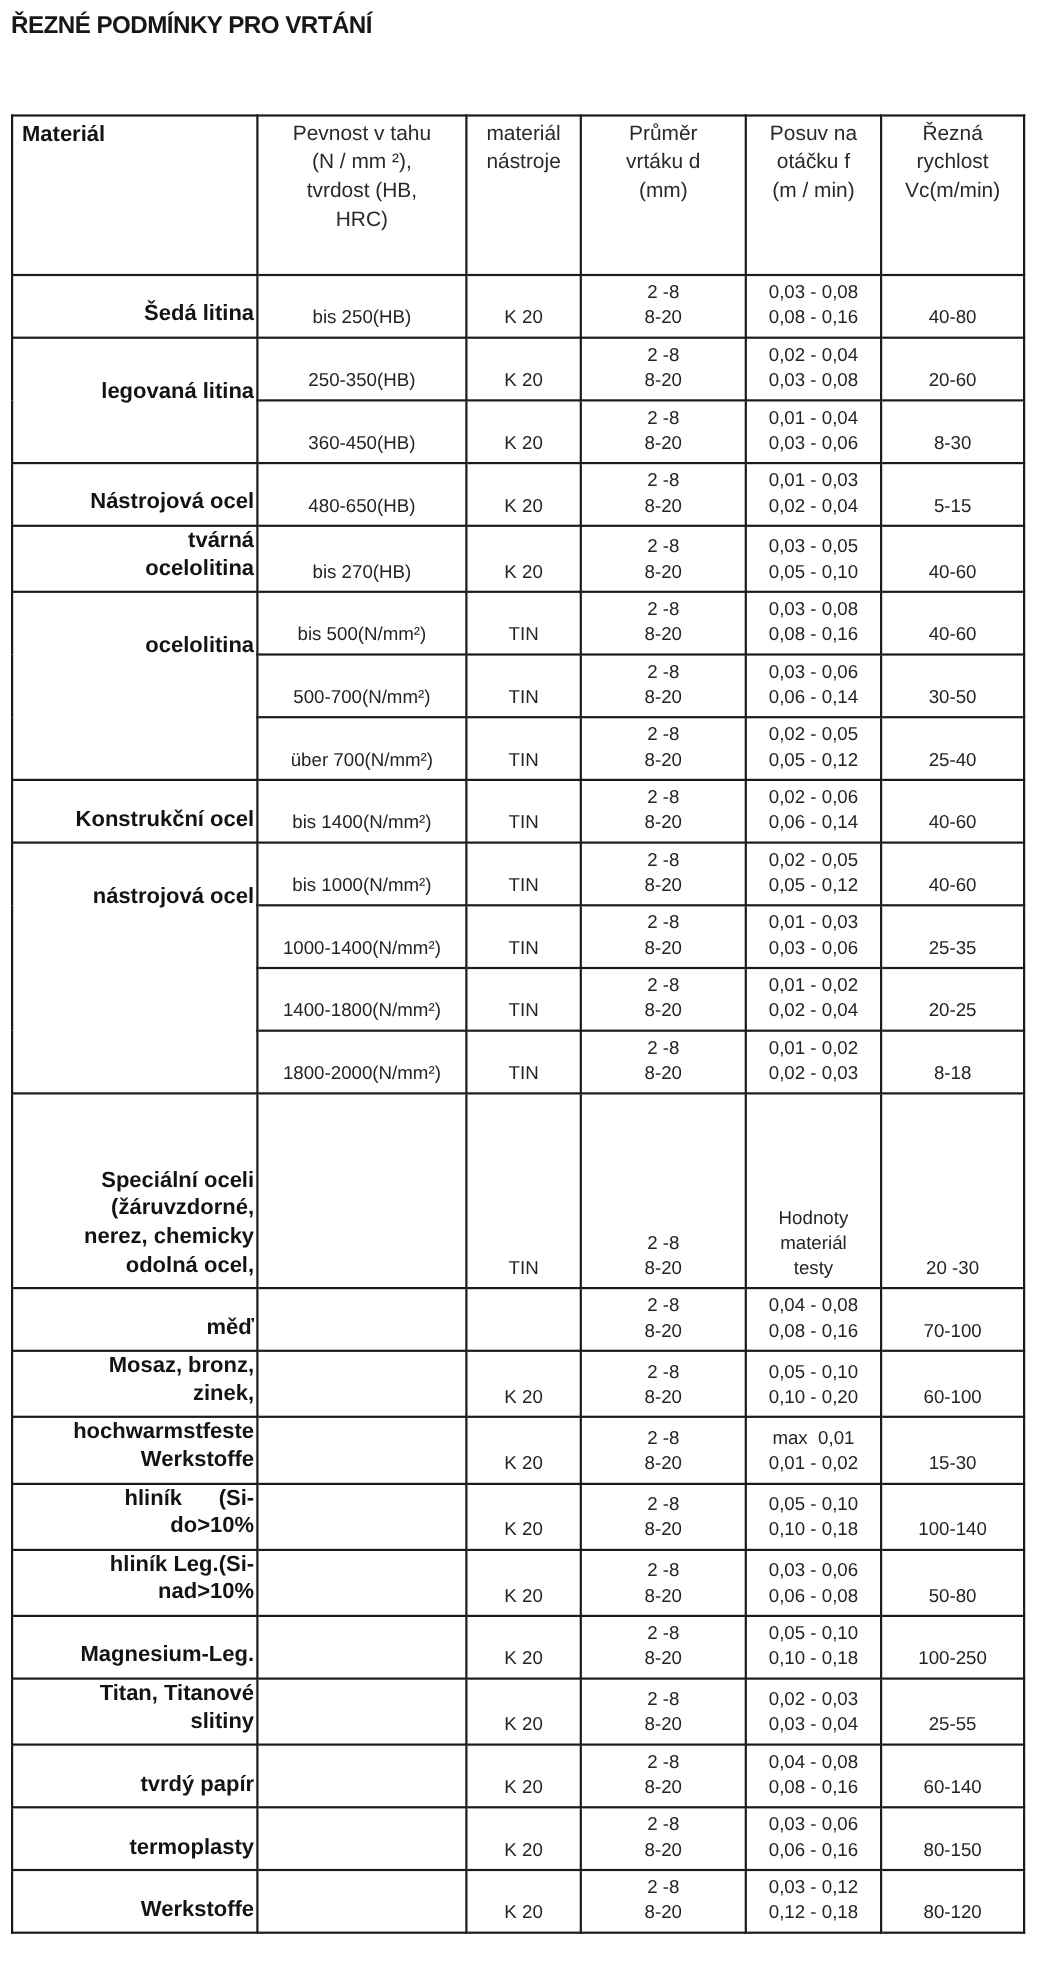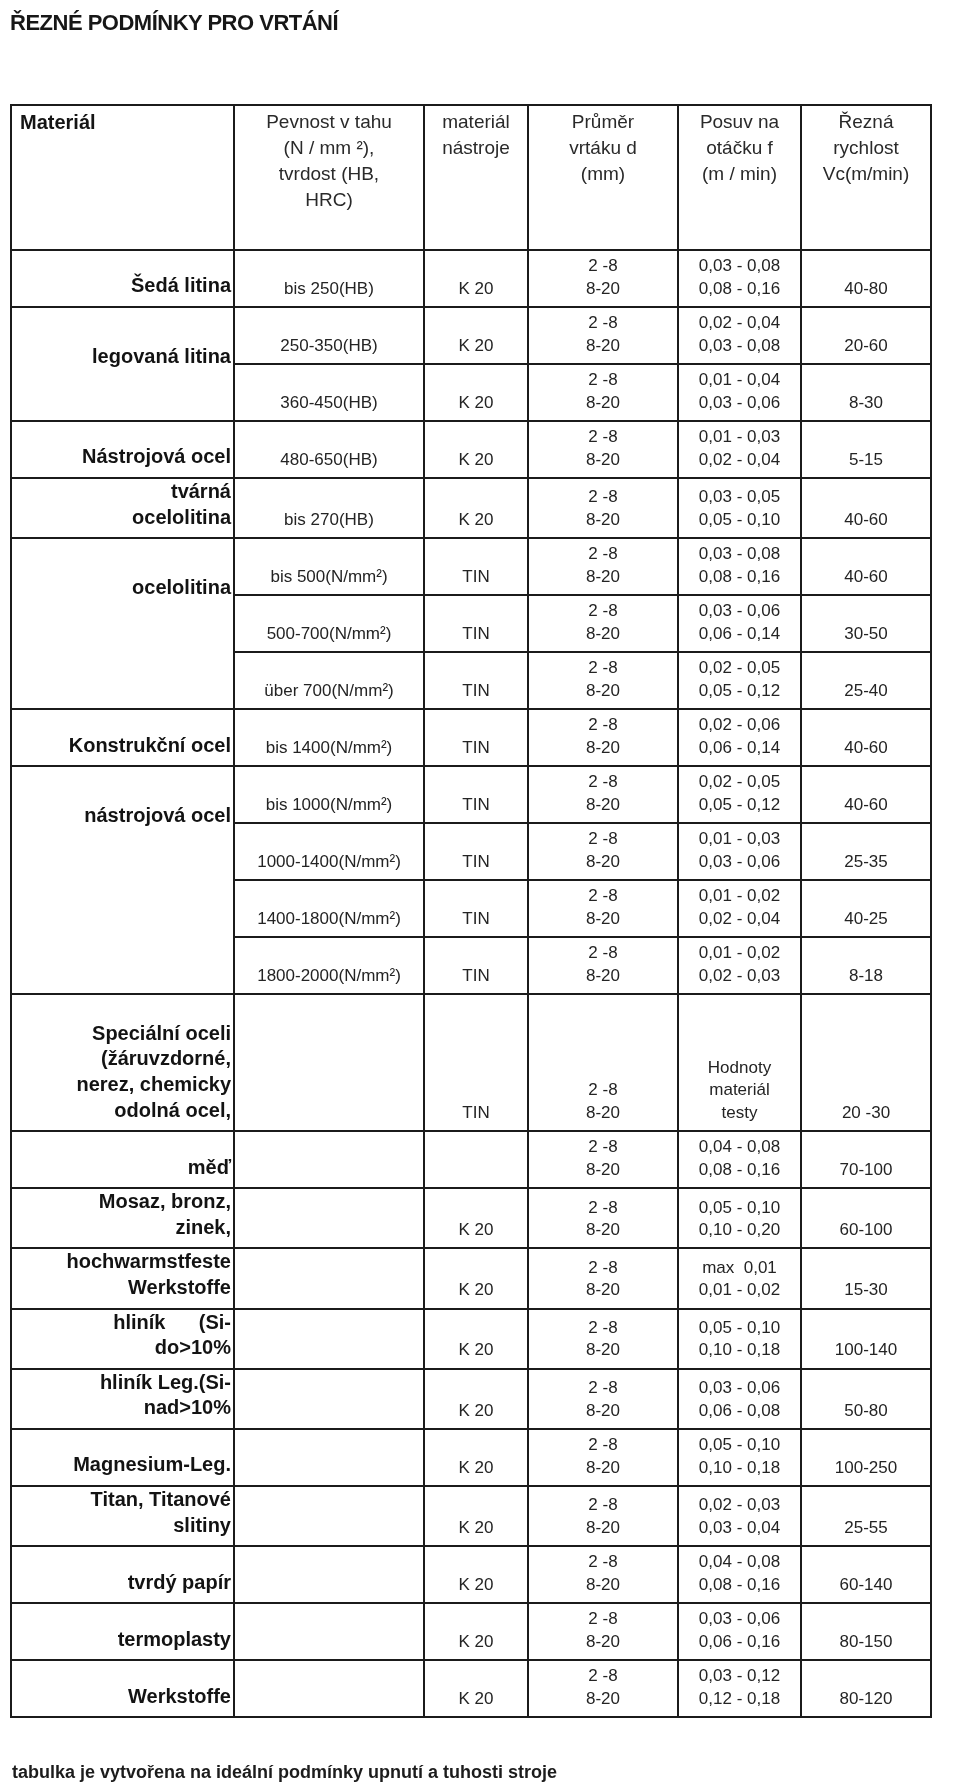--- a/index.html
+++ b/index.html
@@ -45,21 +45,21 @@
     color: #2a2a2a;
   }
   .cond-table thead th.mat-h {
     text-align: left;
     font-weight: bold;
     font-size: 20px;
     padding-left: 8px;
     color: #151515;
   }
   .cond-table tbody tr { height: 57px; }
-  .cond-table tbody tr.tall { height: 137px; }
+  .cond-table tbody tr.tall { height: 177px; }
   .cond-table tbody td {
     vertical-align: bottom;
     text-align: center;
     font-size: 17px;
     line-height: 1.32;
     white-space: pre-line;
     padding: 0 2px 6px 2px;
     color: #242424;
   }
   .cond-table tbody td.mat {
@@ -224,21 +224,21 @@
 0,03 - 0,06</td>
         <td class="c-vc">25-35</td>
       </tr>
       <tr>
         <td class="c-pevnost">1400-1800(N/mm²)</td>
         <td class="c-nastroj">TIN</td>
         <td class="c-prumer">2 -8
 8-20</td>
         <td class="c-posuv">0,01 - 0,02
 0,02 - 0,04</td>
-        <td class="c-vc">40-25</td>
+        <td class="c-vc">20-25</td>
       </tr>
       <tr>
         <td class="c-pevnost">1800-2000(N/mm²)</td>
         <td class="c-nastroj">TIN</td>
         <td class="c-prumer">2 -8
 8-20</td>
         <td class="c-posuv">0,01 - 0,02
 0,02 - 0,03</td>
         <td class="c-vc">8-18</td>
       </tr>

